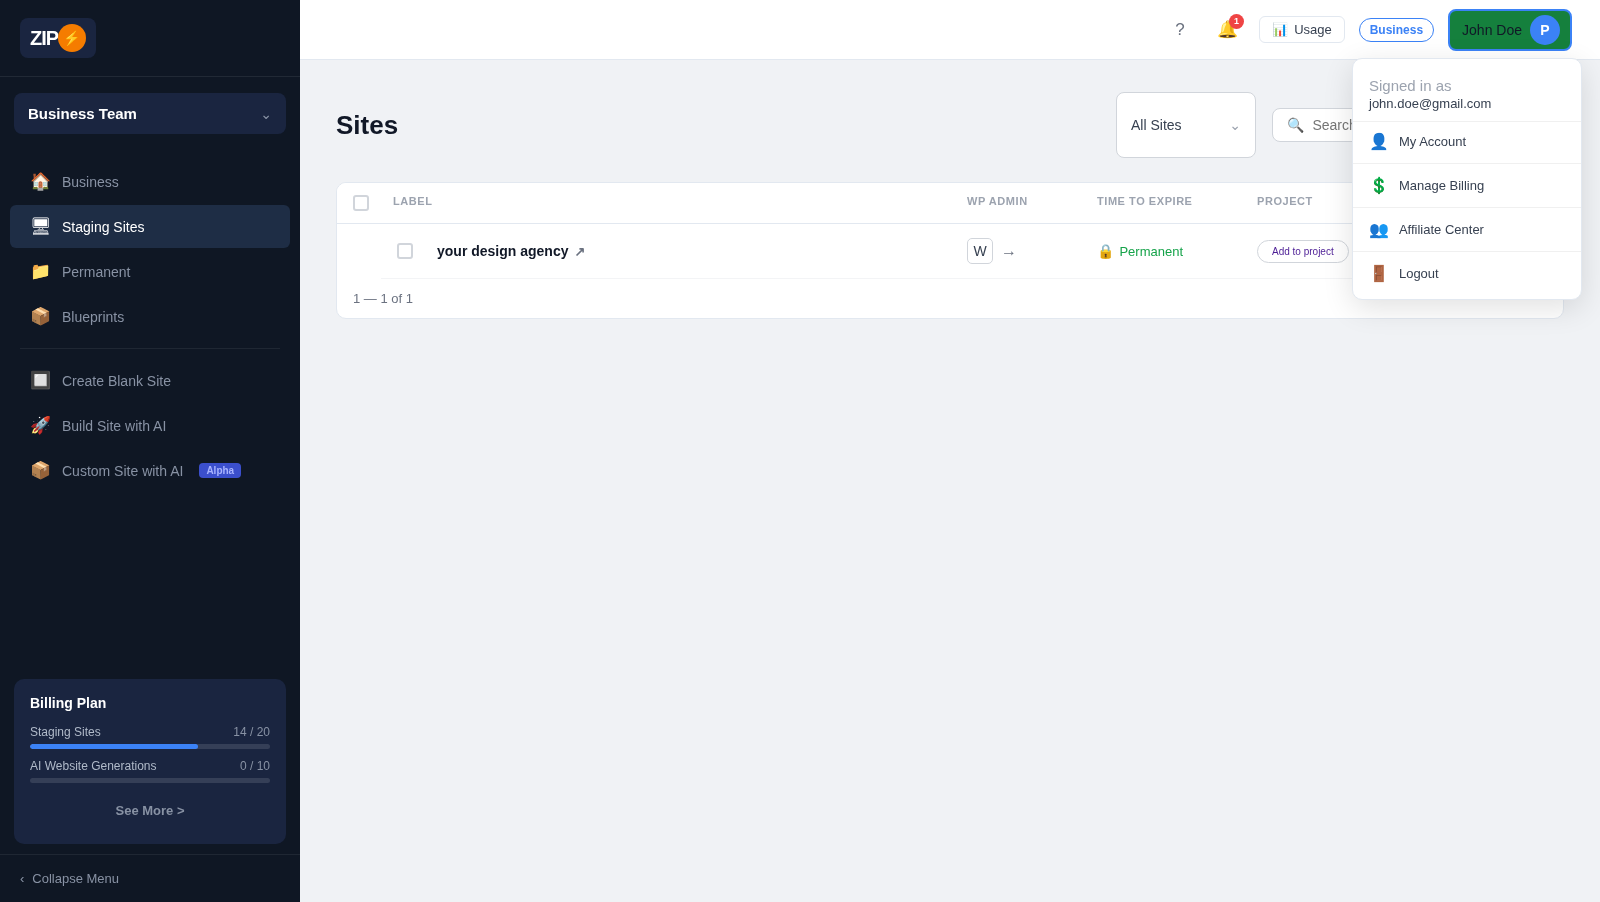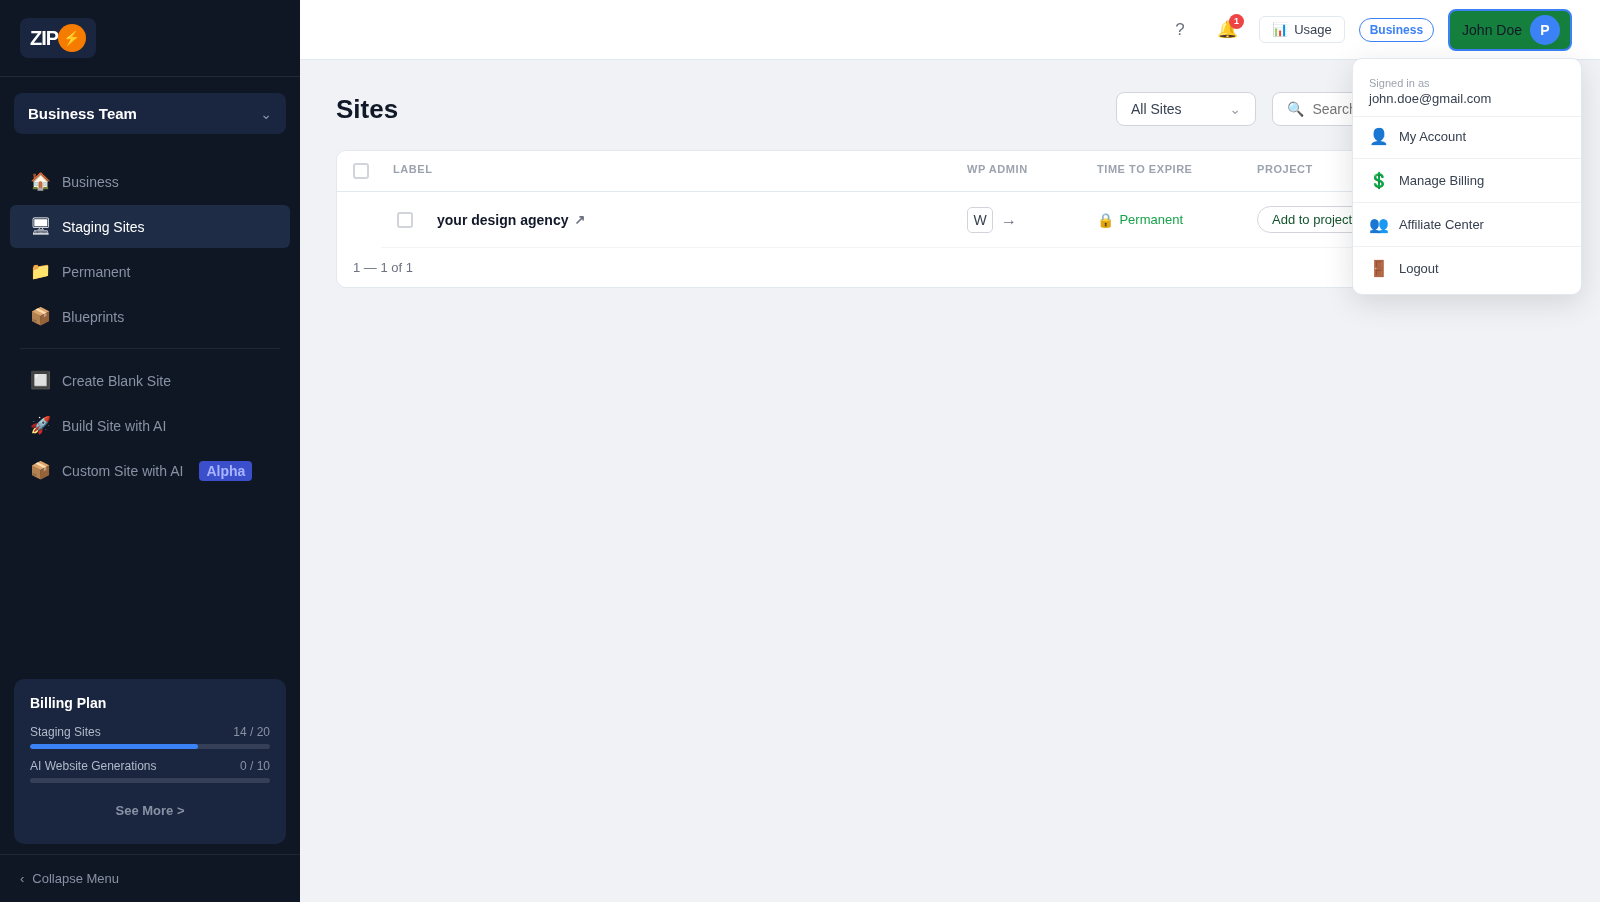--- a/index.html
+++ b/index.html
@@ -92,21 +92,21 @@
       background: #1e2d45;
       color: #fff;
     }
     .nav-item .nav-icon { font-size: 17px; width: 20px; text-align: center; }
 
     .nav-section-divider { height: 1px; background: rgba(255,255,255,0.07); margin: 10px 20px; }
 
     .alpha-badge {
       background: #3b4fcc;
       color: #a9b4ff;
-      font-size: 14px;
+      font-size: 10px;
       font-weight: 600;
       padding: 2px 7px;
       border-radius: 4px;
       margin-left: 4px;
     }
 
     .sidebar-plan {
       margin: 10px 14px;
       background: #1a2540;
       border-radius: 10px;
@@ -272,21 +272,21 @@
       box-shadow: 0 8px 30px rgba(0,0,0,0.12);
       width: 230px;
       z-index: 100;
       padding: 6px 0;
     }
     .dropdown-signed-in {
       padding: 12px 16px 10px;
       border-bottom: 1px solid #f0f0f0;
     }
     .dropdown-signed-label {
-      font-size: 11px;
+      font-size: 15px;
       color: #9ca3af;
       margin-bottom: 2px;
     }
     .dropdown-email {
       font-size: 13px;
       color: #374151;
       font-weight: 500;
     }
     .dropdown-item {
       display: flex;
@@ -317,21 +317,21 @@
     .page-title {
       font-size: 26px;
       font-weight: 700;
       color: #111827;
       flex: 1;
     }
 
     .filter-dropdown {
       border: 1px solid #d1d5db;
       border-radius: 8px;
-      padding: 8px 14px;
+      padding: 24px 14px;
       font-size: 14px;
       color: #374151;
       background: #fff;
       display: flex;
       align-items: flex-end;
       gap: 8px;
       cursor: pointer;
       min-width: 140px;
     }
     .filter-dropdown-label { flex: 1; }
@@ -430,22 +430,22 @@
       color: #16a34a;
       font-size: 13px;
       font-weight: 500;
     }
     .lock-icon { font-size: 14px; }
 
     .add-project-btn {
       border: 1px solid #d1d5db;
       border-radius: 20px;
       padding: 5px 14px;
-      font-size: 13px;
-      color: #14532d;
+      font-size: 10px;
+      color: #4c1d95;
       background: #fff;
       cursor: pointer;
     }
 
     .created-by { font-size: 13px; color: #374151; }
 
     .pagination {
       padding: 12px 16px;
       font-size: 13px;
       color: #6b7280;

